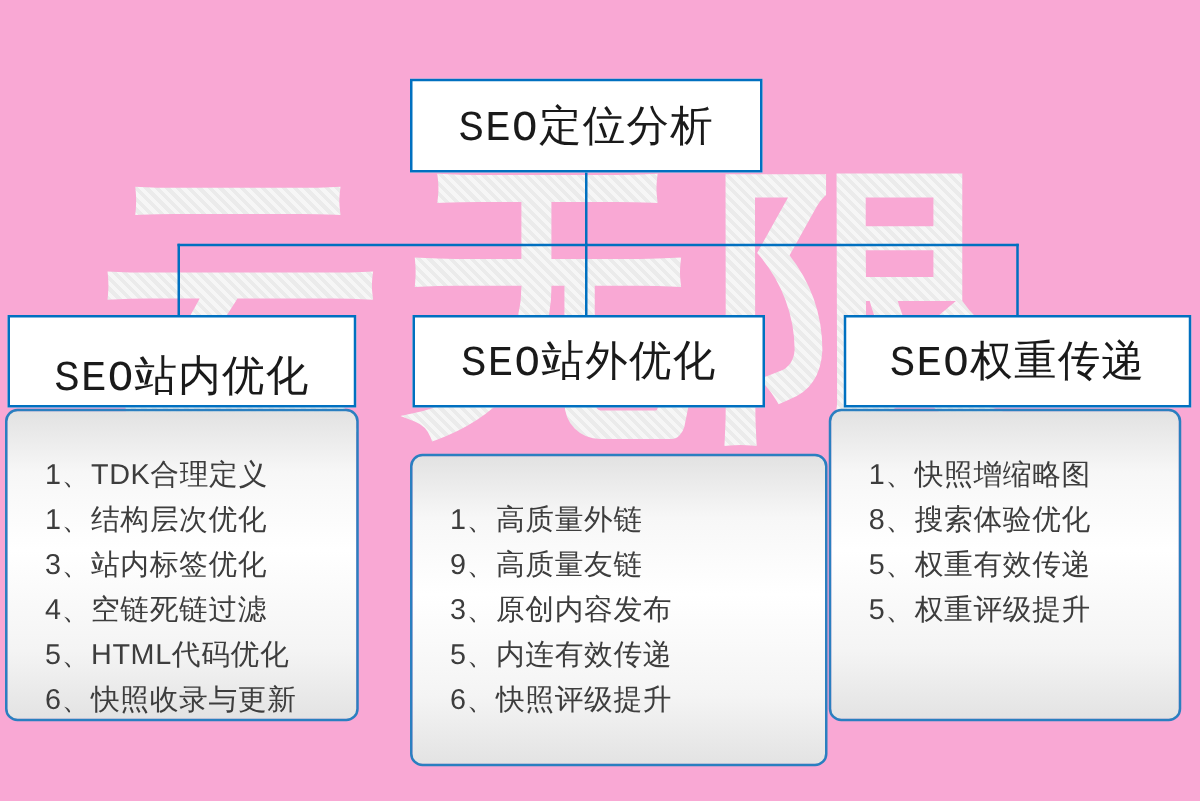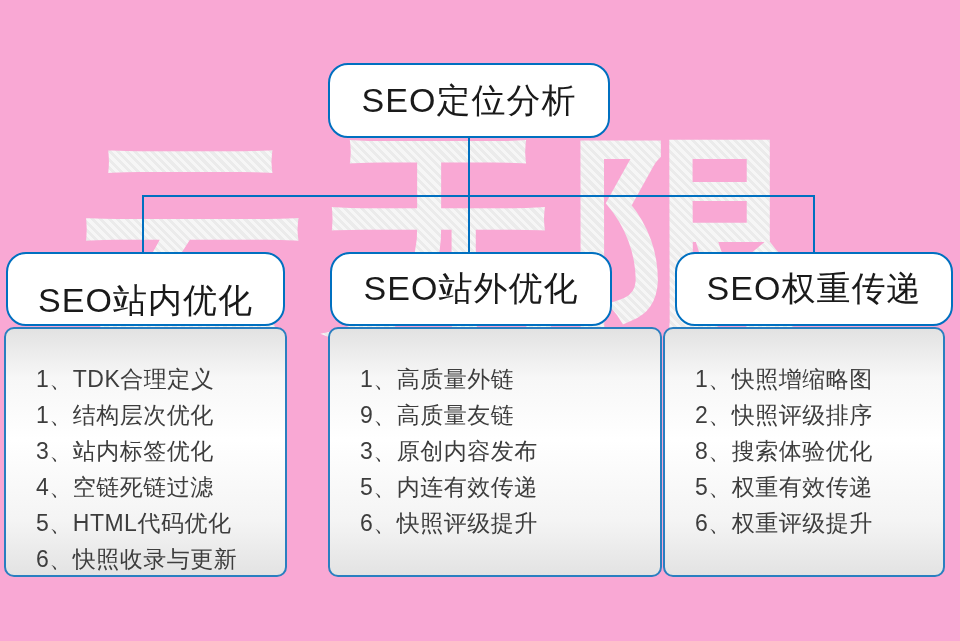--- a/index.html
+++ b/index.html
@@ -46,48 +46,49 @@
   .line-h       { left: 142px; top: 195px; width: 673px; height: 2px; }
   .line-drop-l  { left: 142px; top: 195px; width: 2px; height: 58px; }
   .line-drop-m  { left: 468px; top: 195px; width: 2px; height: 58px; }
   .line-drop-r  { left: 813px; top: 195px; width: 2px; height: 58px; }
   
   .node {
     position: absolute;
     box-sizing: border-box;
     background: #ffffff;
     border: 2px solid #0070c0;
-    border-radius: 20px;
+    border-radius: 0;
     display: flex;
     align-items: center;
     justify-content: center;
     font-size: 34px;
     color: #1a1a1a;
     letter-spacing: 1px;
     z-index: 2;
     white-space: nowrap;
+    font-family: Liberation Mono, monospace;
   }
   .node-root { left: 328px; top: 63px;  width: 282px; height: 75px; }
   .node-b1   { left: 6px;   top: 252px; width: 279px; height: 74px; align-items: flex-end; }
   .node-b2   { left: 330px; top: 252px; width: 282px; height: 74px; }
   .node-b3   { left: 675px; top: 252px; width: 278px; height: 74px; }
   
   .panel {
     position: absolute;
     box-sizing: border-box;
     top: 327px;
     height: 250px;
     border: 2px solid #2a7fc0;
     border-radius: 10px;
     background: linear-gradient(180deg, #e2e2e2 0%, #f7f7f7 20%, #ffffff 45%, #f4f4f4 78%, #e3e3e3 100%);
     z-index: 2;
     padding: 32px 0 0 30px;
   }
   .panel-b1 { left: 4px;   width: 283px; }
-  .panel-b2 { left: 328px; width: 334px; }
+  .panel-b2 { left: 328px; width: 334px; margin-top: 36px; }
   .panel-b3 { left: 663px; width: 282px; }
   .list-item {
     height: 36px;
     line-height: 36px;
     font-size: 23px;
     color: #3d3d3d;
     letter-spacing: 0.5px;
     white-space: nowrap;
   }
 </style>
@@ -130,19 +131,18 @@
   <div class="panel panel-b2">
     <div class="list-item">1、高质量外链</div>
     <div class="list-item">9、高质量友链</div>
     <div class="list-item">3、原创内容发布</div>
     <div class="list-item">5、内连有效传递</div>
     <div class="list-item">6、快照评级提升</div>
   </div>
 
   <div class="panel panel-b3">
     <div class="list-item">1、快照增缩略图</div>
-    <div class="list-item">2、快照评级排序</div>
     <div class="list-item">8、搜索体验优化</div>
     <div class="list-item">5、权重有效传递</div>
-    <div class="list-item">6、权重评级提升</div>
+    <div class="list-item">5、权重评级提升</div>
   </div>
 
 </div>
 
 </body></html>

